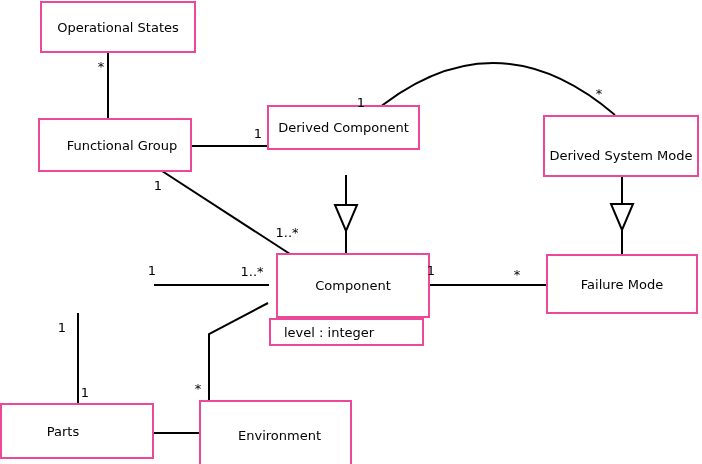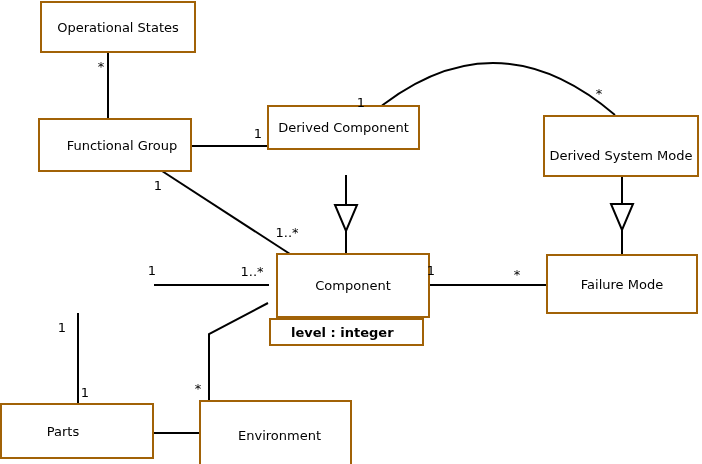--- a/index.html
+++ b/index.html
@@ -19,32 +19,31 @@
   }
   .connectors {
     position: absolute;
     left: 0;
     top: 0;
   }
   .uml-class {
     position: absolute;
     box-sizing: border-box;
     background: #ffffff;
-    border: 2px solid #a16207;
+    border: 2px solid #ec4899;
     display: flex;
     align-items: center;
     justify-content: center;
   }
   .uml-class .cls-name {
     white-space: nowrap;
   }
   .uml-attr {
     justify-content: flex-start;
-    padding-left: 20px;
-    font-weight: bold;
+    padding-left: 13px;
   }
   .mult {
     position: absolute;
     transform: translate(-50%, -50%);
     line-height: 15px;
     white-space: nowrap;
     background: transparent;
   }
 </style>
 </head>

